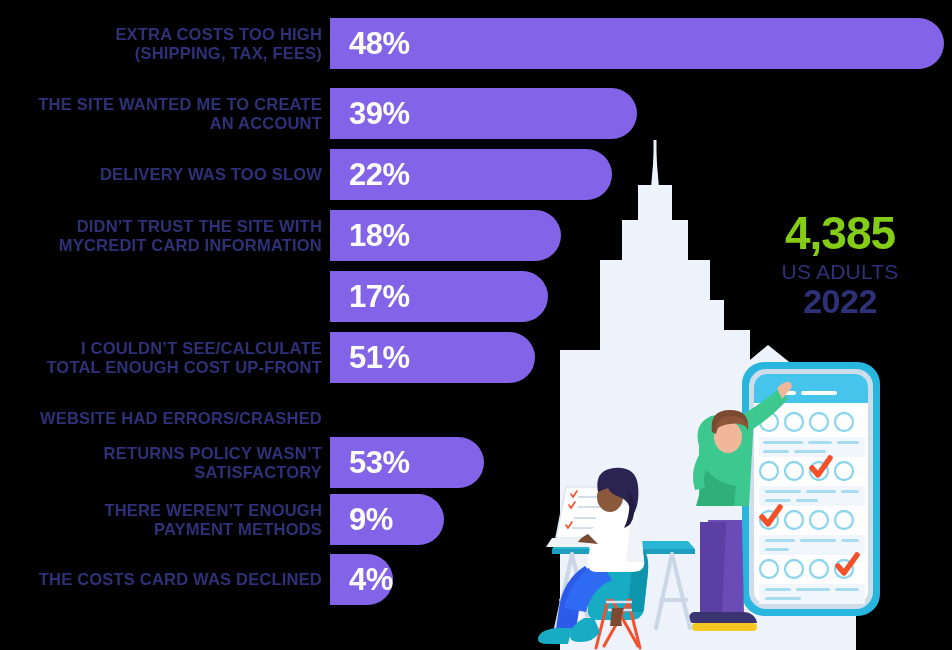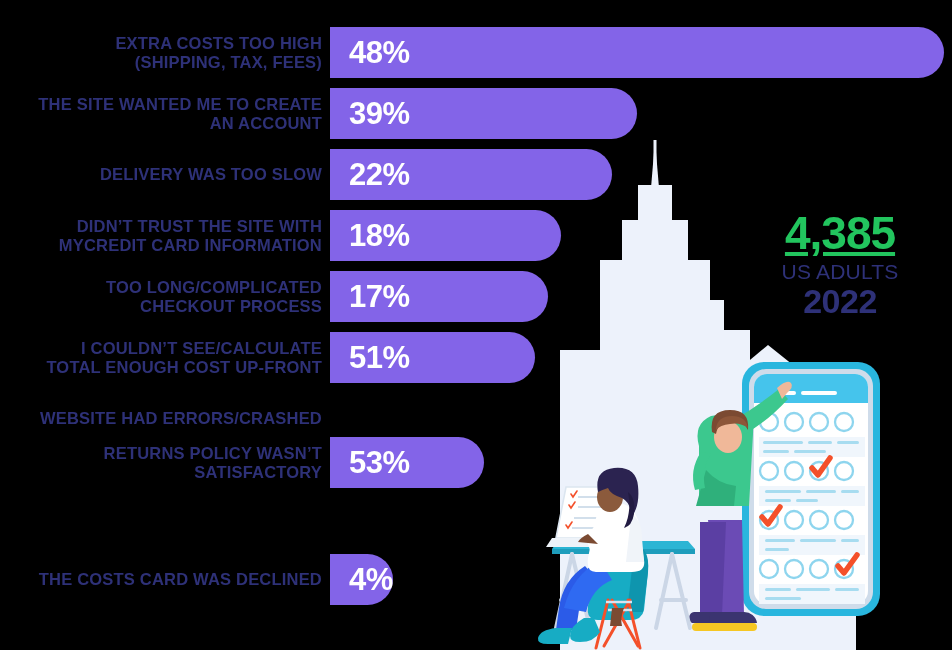--- a/index.html
+++ b/index.html
@@ -28,21 +28,21 @@
     border-top-right-radius:26px;border-bottom-right-radius:26px;
     display:flex;align-items:center;
   }
   .bar .pct{
     color:#fff;font-size:31px;font-weight:800;
     margin-left:19px;letter-spacing:-.5px;line-height:1;
   }
 
   
   .stat{position:absolute;left:740px;top:210px;width:200px;text-align:center;}
-  .stat .big{color:#22c55e;font-size:46px;font-weight:800;line-height:1;letter-spacing:-1px;text-decoration:underline;}
+  .stat .big{color:#84cc16;font-size:46px;font-weight:800;line-height:1;letter-spacing:-1px;}
   .stat .mid{color:#2E3178;font-size:21px;font-weight:400;line-height:1.25;letter-spacing:.2px;margin-top:3px;}
   .stat .yr{color:#2E3178;font-size:34px;font-weight:800;line-height:1;letter-spacing:-.5px;margin-top:-1px;}
 </style>
 </head>
 <body>
 
 <div id="stage">
 
   <svg class="illus" viewBox="0 0 952 650" xmlns="http://www.w3.org/2000/svg">
 
@@ -213,21 +213,21 @@
       <path d="M588 534 q-8 4 -10 8 l20 2 z" fill="#7B4A32"></path>
 
       <ellipse cx="610" cy="497" rx="13" ry="15" fill="#8B5A3C"></ellipse>
       <path d="M598 492 q-4 -22 16 -24 q22 -2 24 18 q2 20 -6 30 q-2 -14 -10 -18 q-12 -4 -14 -10 q-6 2 -10 4 z" fill="#2B2350"></path>
       <path d="M628 492 q8 6 6 22 q-2 12 -10 14 q8 -16 4 -36 z" fill="#221B42"></path>
     </g>
   </svg>
 
   <div class="chart">
 
-    <div class="row" style="top:27px">
+    <div class="row" style="top:18px">
       <div class="label">EXTRA COSTS TOO HIGH
 (SHIPPING, TAX, FEES)</div>
       <div class="bar" style="width:614px">
         <span class="pct">48%</span>
       </div>
     </div>
 
     <div class="row" style="top:88px">
       <div class="label">THE SITE WANTED ME TO CREATE
 AN ACCOUNT</div>
@@ -245,22 +245,20 @@
 
     <div class="row" style="top:210px">
       <div class="label">DIDN’T TRUST THE SITE WITH
 MYCREDIT CARD INFORMATION</div>
       <div class="bar" style="width:231px">
         <span class="pct">18%</span>
       </div>
     </div>
 
     <div class="row" style="top:271px">
-      <div class="label">TOO LONG/COMPLICATED
-CHECKOUT PROCESS</div>
       <div class="bar" style="width:218px">
         <span class="pct">17%</span>
       </div>
     </div>
 
     <div class="row" style="top:332px">
       <div class="label">I COULDN’T SEE/CALCULATE
 TOTAL ENOUGH COST UP-FRONT</div>
       <div class="bar" style="width:205px">
         <span class="pct">51%</span>
@@ -272,20 +270,27 @@
     </div>
 
     <div class="row" style="top:437px">
       <div class="label">RETURNS POLICY WASN’T
 SATISFACTORY</div>
       <div class="bar" style="width:154px">
         <span class="pct">53%</span>
       </div>
     </div>
 
+    <div class="row" style="top:494px">
+      <div class="label">THERE WEREN’T ENOUGH
+PAYMENT METHODS</div>
+      <div class="bar" style="width:114px">
+        <span class="pct">9%</span>
+      </div>
+    </div>
 
     <div class="row" style="top:554px">
       <div class="label">THE COSTS CARD WAS DECLINED</div>
       <div class="bar" style="width:63px">
         <span class="pct">4%</span>
       </div>
     </div>
   </div>
 
   <div class="stat">

